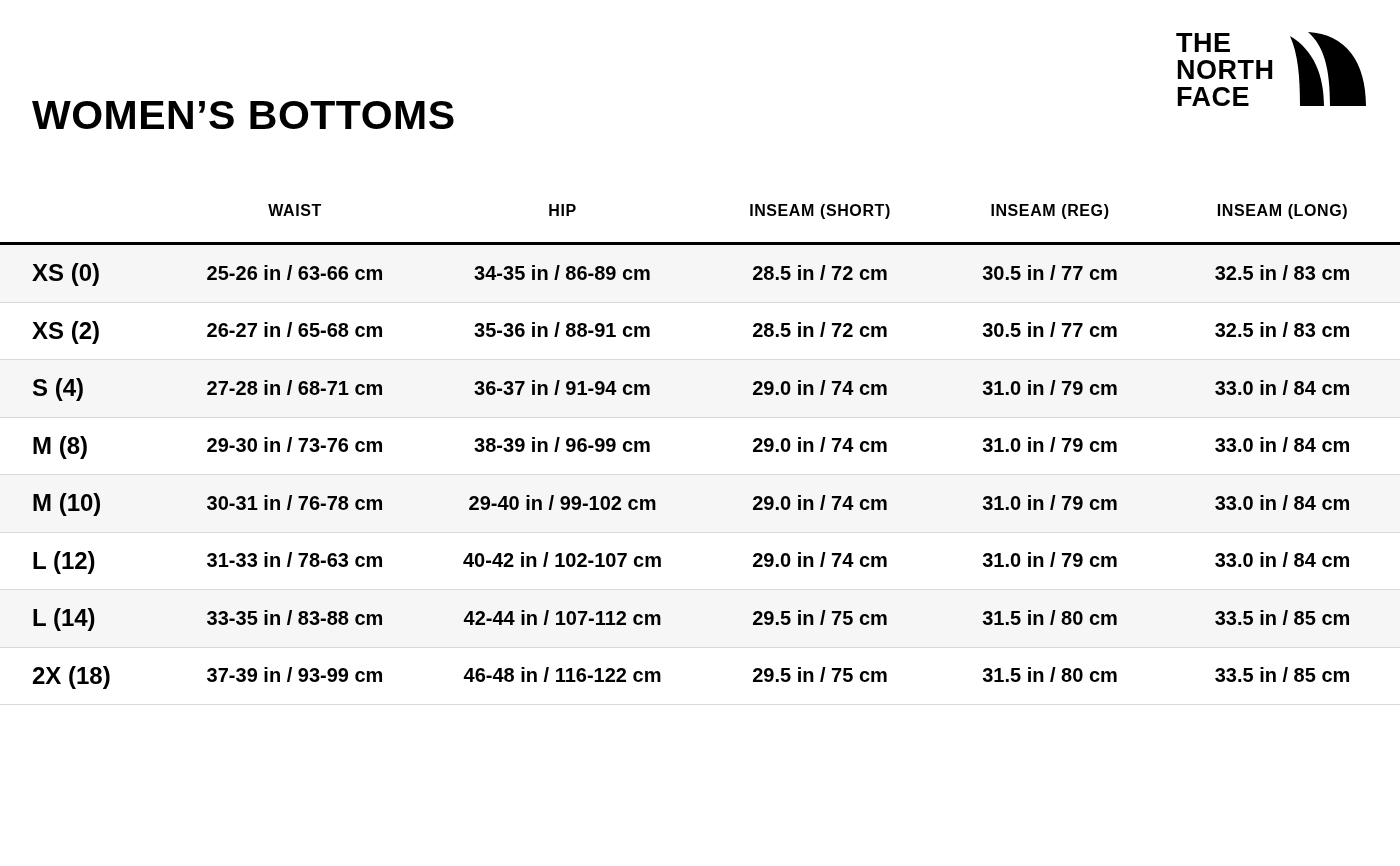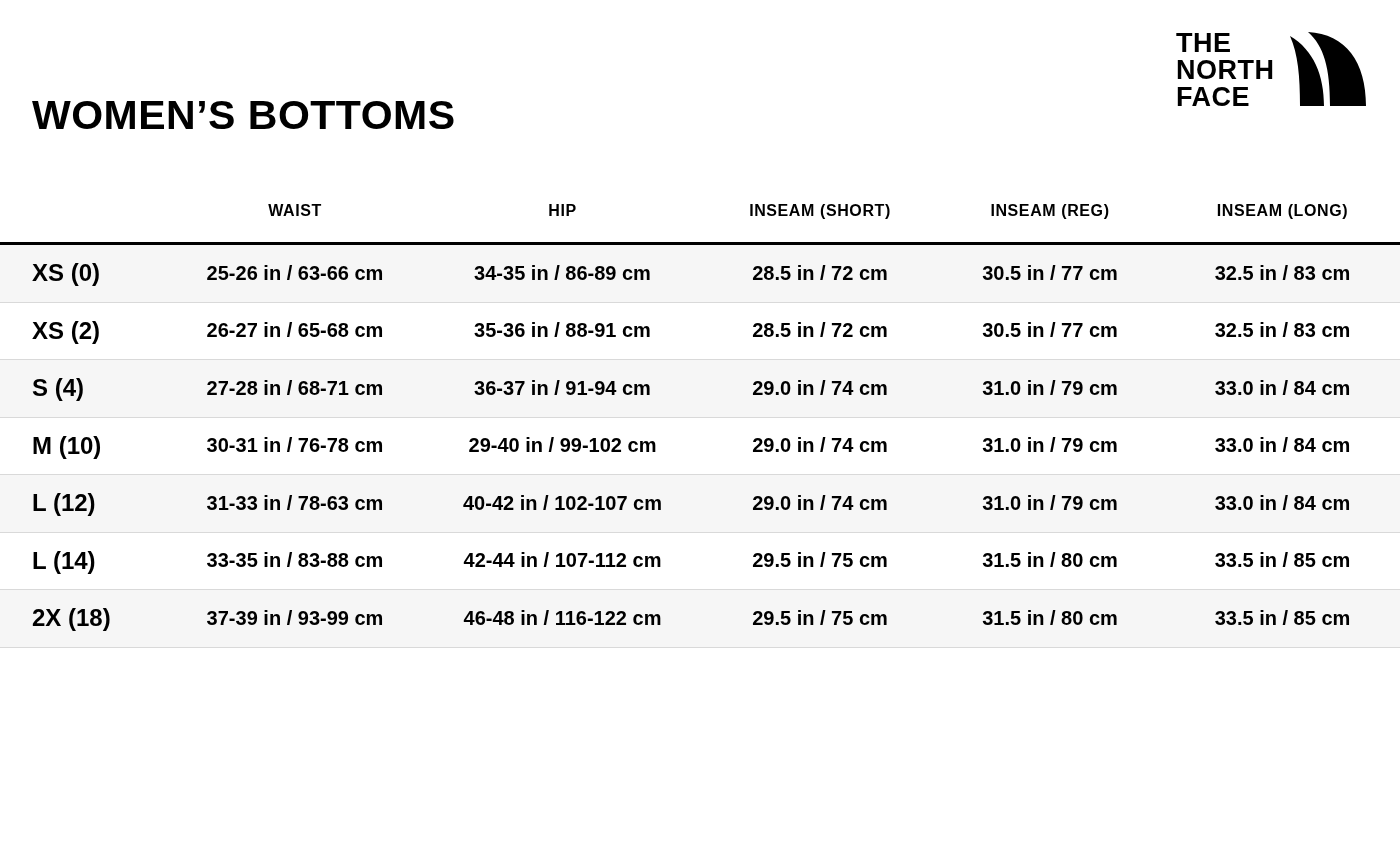--- a/index.html
+++ b/index.html
@@ -178,20 +178,28 @@
       </tr>
       <tr>
         <td class="td-size">S (4)</td>
         <td>27-28 in / 68-71 cm</td>
         <td>36-37 in / 91-94 cm</td>
         <td>29.0 in / 74 cm</td>
         <td>31.0 in / 79 cm</td>
         <td>33.0 in / 84 cm</td>
       </tr>
       <tr>
+        <td class="td-size">M (8)</td>
+        <td>29-30 in / 73-76 cm</td>
+        <td>38-39 in / 96-99 cm</td>
+        <td>29.0 in / 74 cm</td>
+        <td>31.0 in / 79 cm</td>
+        <td>33.0 in / 84 cm</td>
+      </tr>
+      <tr>
         <td class="td-size">M (10)</td>
         <td>30-31 in / 76-78 cm</td>
         <td>29-40 in / 99-102 cm</td>
         <td>29.0 in / 74 cm</td>
         <td>31.0 in / 79 cm</td>
         <td>33.0 in / 84 cm</td>
       </tr>
       <tr>
         <td class="td-size">L (12)</td>
         <td>31-33 in / 78-63 cm</td>

